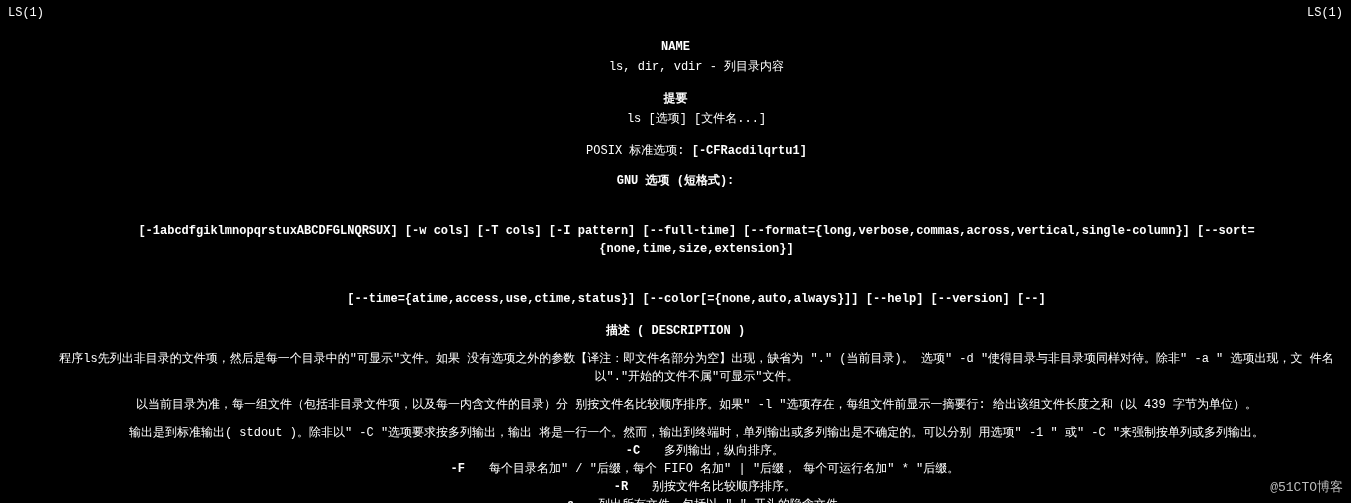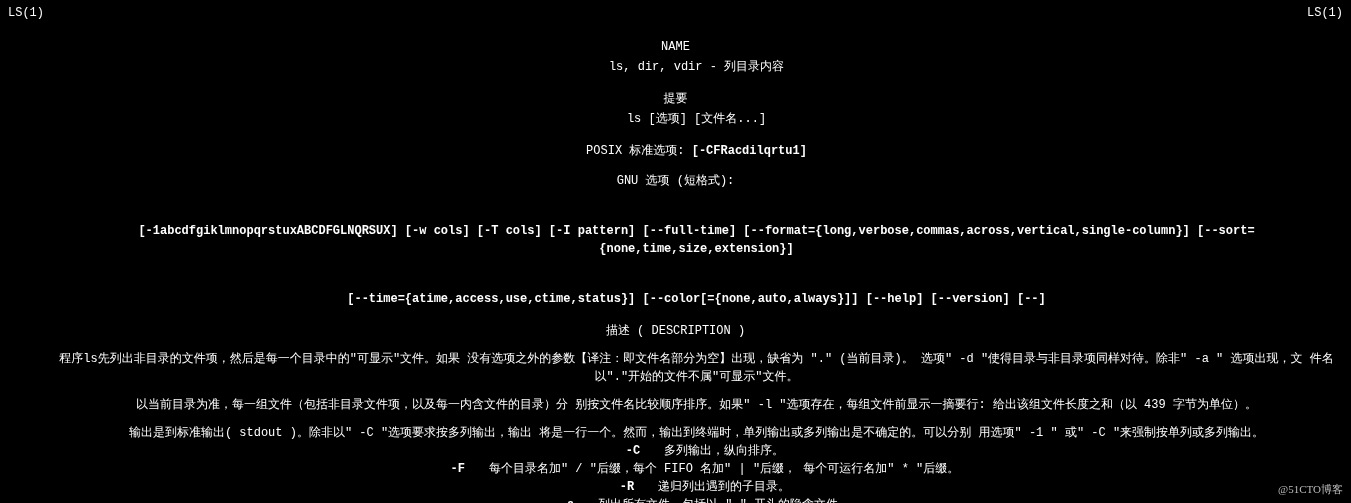--- a/index.html
+++ b/index.html
@@ -16,35 +16,35 @@
       white-space: nowrap;
       position: relative;
     }
     .header-row {
       display: flex;
       justify-content: space-between;
       margin-bottom: 16px;
     }
     .bold { font-weight: bold; margin-top: 32px; }
     .section-title {
-      font-weight: normal;
+      font-weight: bold;
       margin-top: 10px;
       margin-bottom: 2px;
     }
     .indent { padding-left: 42px; }
     .para { margin-top: 10px; white-space: normal; }
     .option-line { }
     .option-label { font-weight: bold; display: inline-block; width: 48px; }
     .watermark {
       position: absolute;
       right: 8px;
       bottom: 6px;
       color: #bbb;
-      font-size: 11px;
-      font-family: Liberation Serif, serif;
+      font-size: 13px;
+      font-family: Liberation Mono, monospace;
     }
     .wrap { white-space: normal; }
   </style>
 </head>
 <body>
 
 <div class="header-row">
   <span>LS(1)</span>
   <span>LS(1)</span>
 </div>
@@ -71,20 +71,20 @@
 <div class="indent option-line">
   <span class="option-label">-C</span>
   <span>多列输出，纵向排序。</span>
 </div>
 <div class="indent option-line">
   <span class="option-label">-F</span>
   <span>每个目录名加" / "后缀，每个 FIFO 名加" | "后缀，  每个可运行名加" * "后缀。</span>
 </div>
 <div class="indent option-line">
   <span class="option-label">-R</span>
-  <span>递归列出遇到的子目录。</span>
+  <span>别按文件名比较顺序排序。</span>
 </div>
 <div class="indent option-line">
   <span class="option-label">-a</span>
   <span>列出所有文件，包括以 "." 开头的隐含文件。</span>
 </div>
 
 <div class="watermark">@51CTO博客</div>
 
 </body></html>

